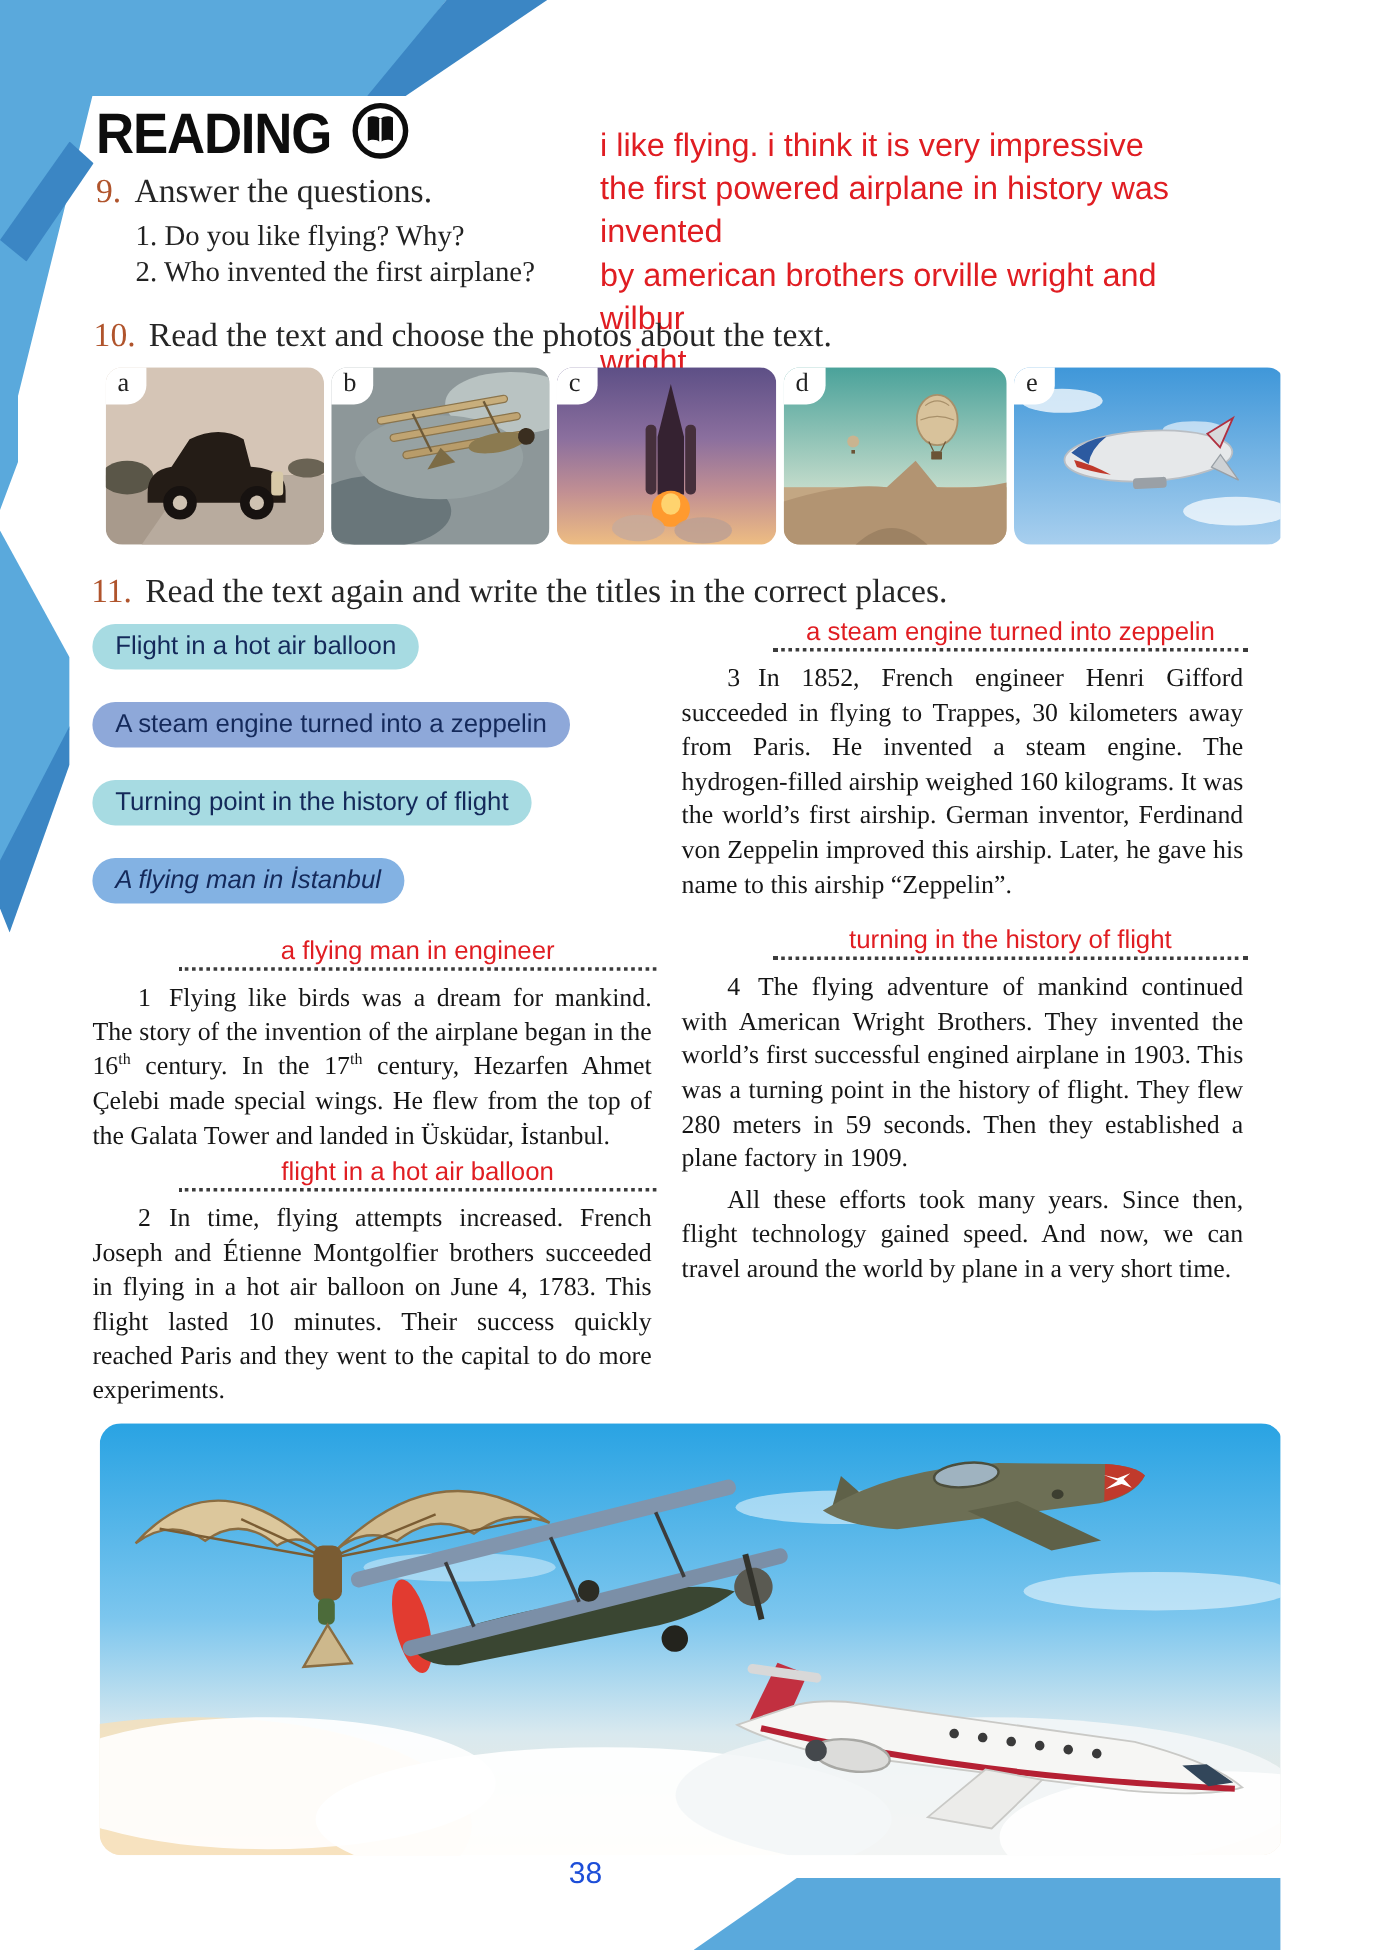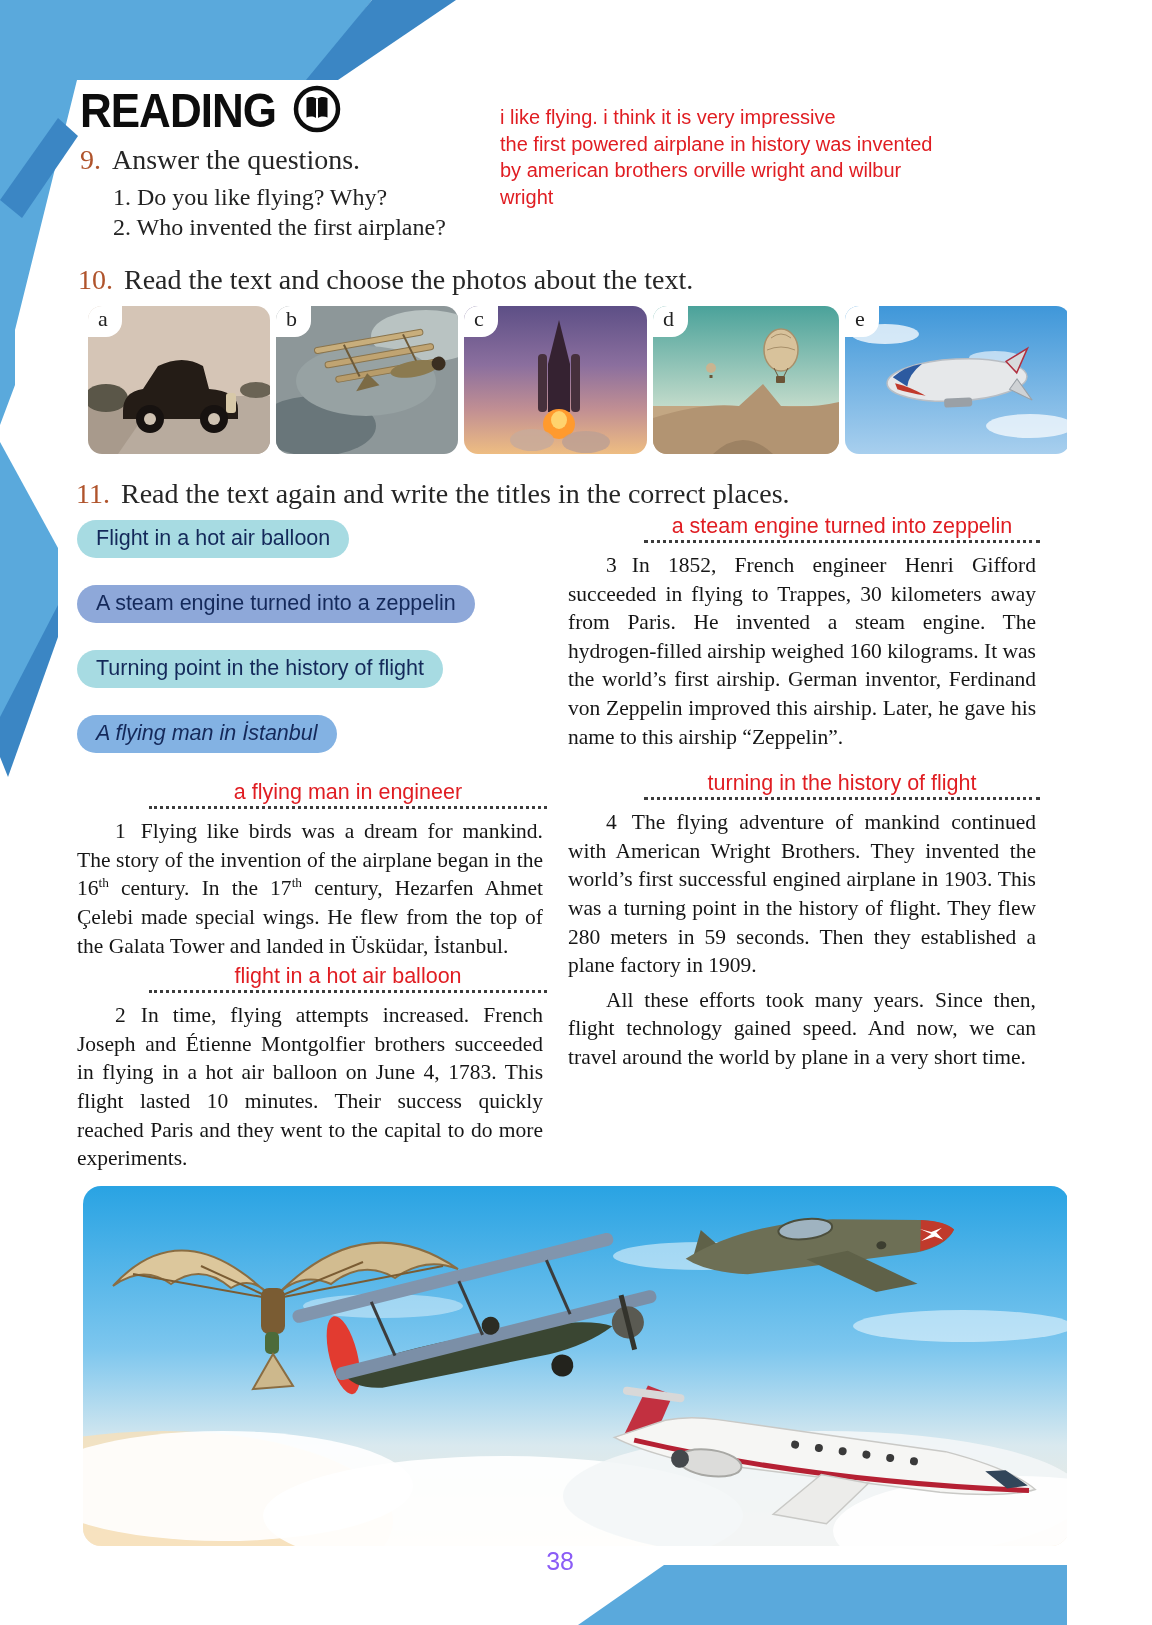--- a/index.html
+++ b/index.html
@@ -29,21 +29,21 @@
   
   .ex-heading{display:flex;gap:11px;font-size:28px;color:#262626;align-items:baseline;}
   .ex-num{color:#b0542c;}
   .ex9{position:absolute;left:80px;top:144px;}
   .ex9 .questions{margin-top:6px;padding-left:33px;font-size:24px;line-height:1.25;color:#222;font-family:Liberation Serif, serif;}
   .ex10-heading{position:absolute;left:78px;top:264px;}
   .ex11-heading{position:absolute;left:76px;top:478px;}
 
   
   .red-hand{font-family:"Liberation Sans",sans-serif;color:#e01d22;}
-  .q9-answers{position:absolute;left:500px;top:104px;width:480px;font-size:20px;line-height:1.33;}
+  .q9-answers{position:absolute;left:500px;top:104px;width:480px;font-size:27px;line-height:1.33;}
 
   
   .photo-strip{position:absolute;left:88px;top:306px;width:982px;display:flex;gap:6px;}
   .photo-card{position:relative;height:148px;border-radius:14px;overflow:hidden;flex:none;}
   .pa{width:182px}.pb{width:182px}.pc{width:183px}.pd{width:186px}.pe{width:225px}
   .photo-card svg{display:block;width:100%;height:100%;}
   .photo-label{position:absolute;top:0;left:0;background:#fff;padding:0 14px 5px 10px;
     border-bottom-right-radius:16px;font-size:22px;color:#222;line-height:1.2;}
 
   
@@ -60,22 +60,22 @@
   .column-right .answer-slot{margin-left:76px;}
   .red-answer{font-size:21.5px;padding-bottom:1px;}
   .para{margin:6px 4px 2px 0;text-align:justify;font-size:21.5px;line-height:1.33;color:#161616;}
   .pnum{display:inline-block;margin-left:38px;margin-right:15px;}
   .para-closing{text-indent:38px;}
   sup{font-size:.62em;}
 
   
   .collage{position:absolute;left:83px;top:1186px;width:986px;height:360px;border-radius:18px;overflow:hidden;}
   .collage svg{display:block;width:100%;height:100%;}
-  .page-number{position:absolute;left:488px;top:1547px;width:86px;text-align:right;
-    font-family:"Liberation Sans",sans-serif;font-size:25px;color:#8b5cf6;}
+  .page-number{position:absolute;left:474px;top:1547px;width:86px;text-align:left;
+    font-family:"Liberation Sans",sans-serif;font-size:25px;color:#1d4ed8;}
 </style>
 </head>
 <body>
 
 <div class="page">
 
   <div class="decor decor-corner-light"></div>
   <div class="decor decor-corner-dark-top"></div>
   <div class="decor decor-corner-dark-stripe"></div>
   <div class="decor decor-chevron-light"></div>

